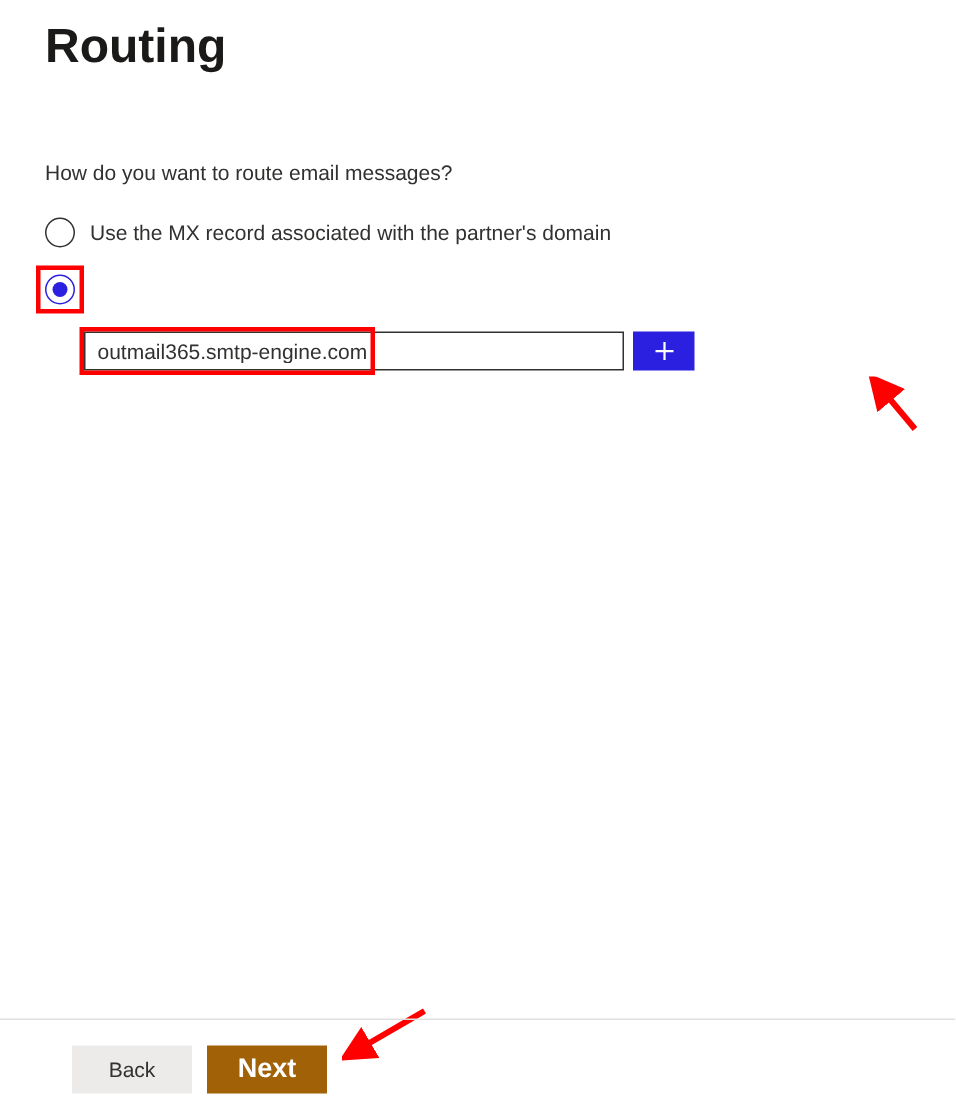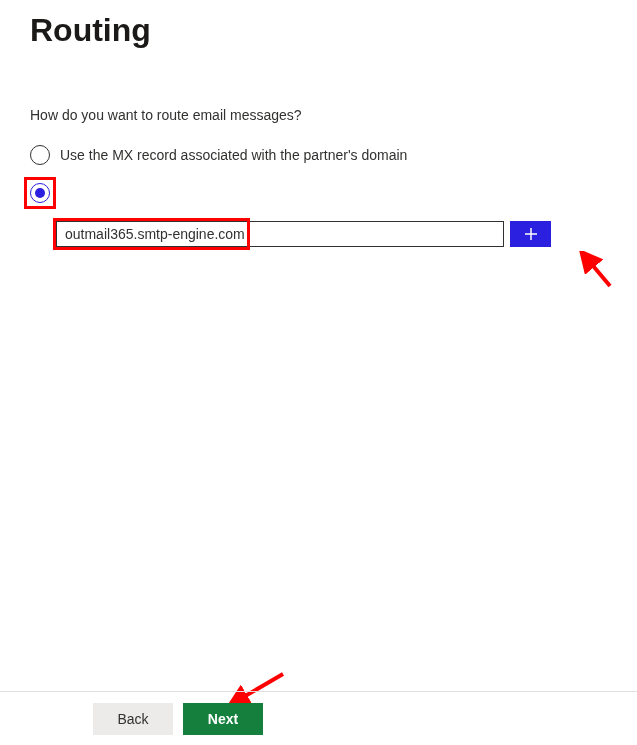--- a/index.html
+++ b/index.html
@@ -75,21 +75,21 @@
       border: 3px solid #ff0000;
       pointer-events: none;
     }
     .smart-host-row {
       display: flex;
       align-items: center;
       margin-left: 26px;
       position: relative;
     }
     .smart-host-input {
-      width: 448px;
+      width: 360px;
       height: 26px;
       border: 1px solid #323130;
       padding: 2px 8px;
       font-size: 14px;
       font-family: inherit;
       color: #323130;
       outline: none;
     }
     .highlight-box-input {
       position: absolute;
@@ -118,43 +118,43 @@
       position: absolute;
       right: -8px;
       top: 30px;
       pointer-events: none;
     }
     .footer {
       position: absolute;
       bottom: 0;
       left: 0;
       right: 0;
-      height: 54px;
+      height: 66px;
       border-top: 1px solid #e1dfdd;
       display: flex;
       align-items: center;
-      padding-left: 93px;
+      padding-left: 48px;
     }
     .back-button {
       width: 80px;
       height: 32px;
       background: #edebe9;
       border: none;
       font-size: 14px;
       font-family: inherit;
       color: #323130;
       cursor: pointer;
       margin-right: 10px;
     }
     .next-button {
       width: 80px;
       height: 32px;
-      background: #15803d;
+      background: #a16207;
       border: none;
-      font-size: 14px;
+      font-size: 18px;
       font-family: inherit;
       font-weight: 600;
       color: #ffffff;
       cursor: pointer;
     }
     .arrow-to-next {
       position: absolute;
       left: 228px;
       bottom: 34px;
       pointer-events: none;

